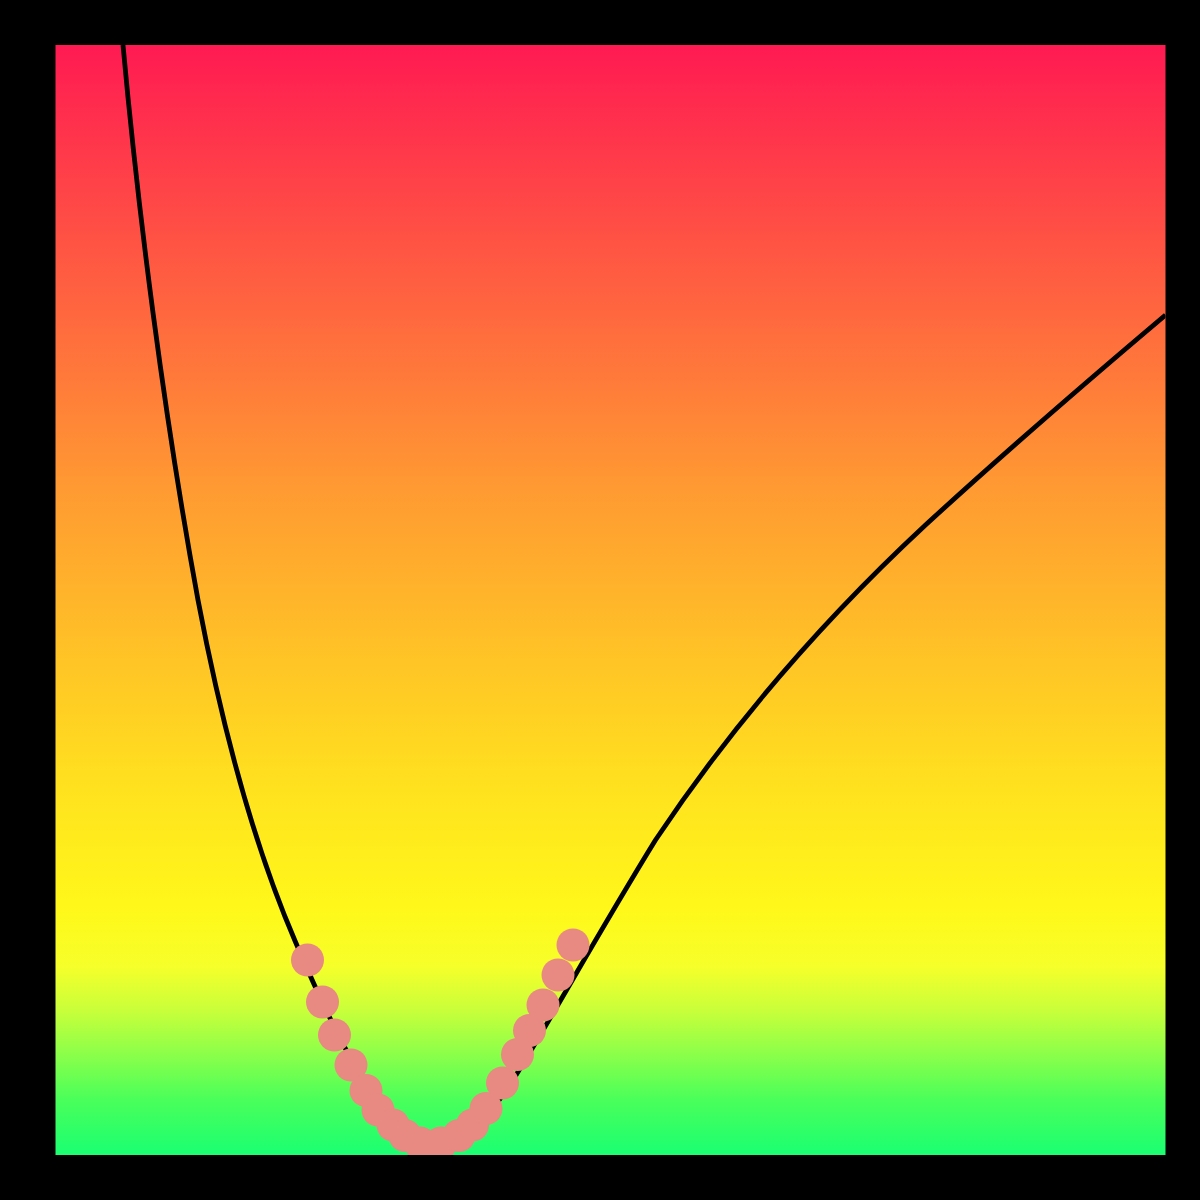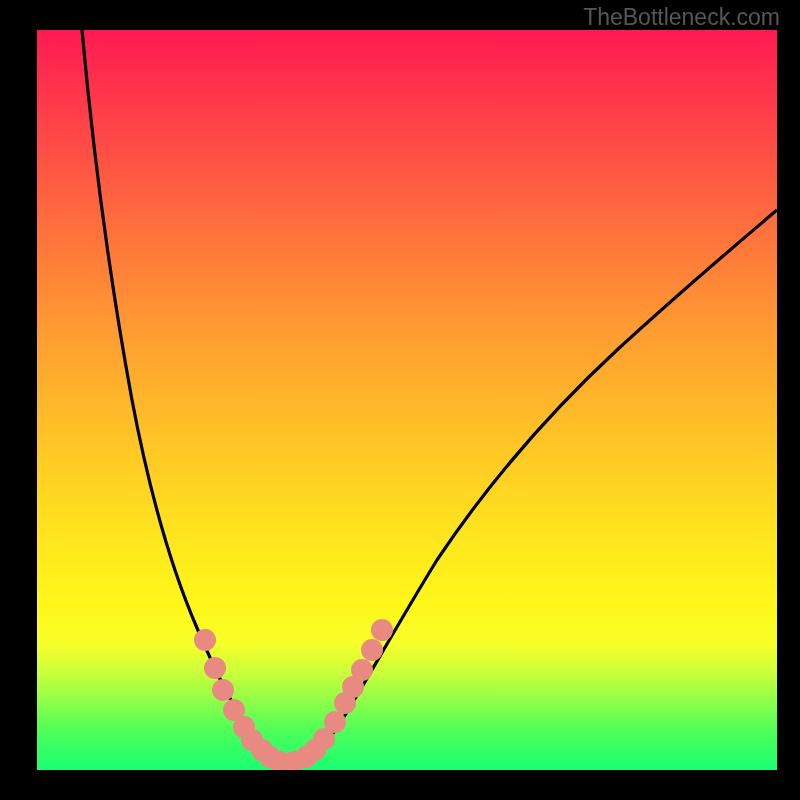--- a/index.html
+++ b/index.html
@@ -97,15 +97,14 @@
         <circle cx="298" cy="692" r="11"></circle>
         <circle cx="308" cy="673" r="11"></circle>
         <circle cx="316" cy="657" r="11"></circle>
         <circle cx="325" cy="640" r="11"></circle>
         <circle cx="335" cy="620" r="11"></circle>
         <circle cx="345" cy="600" r="11"></circle>
       </g>
     </svg>
   </div>
 
-  <div class="watermark">TheBottleneck.com</div>
 
 </div>
 
 </body></html>

